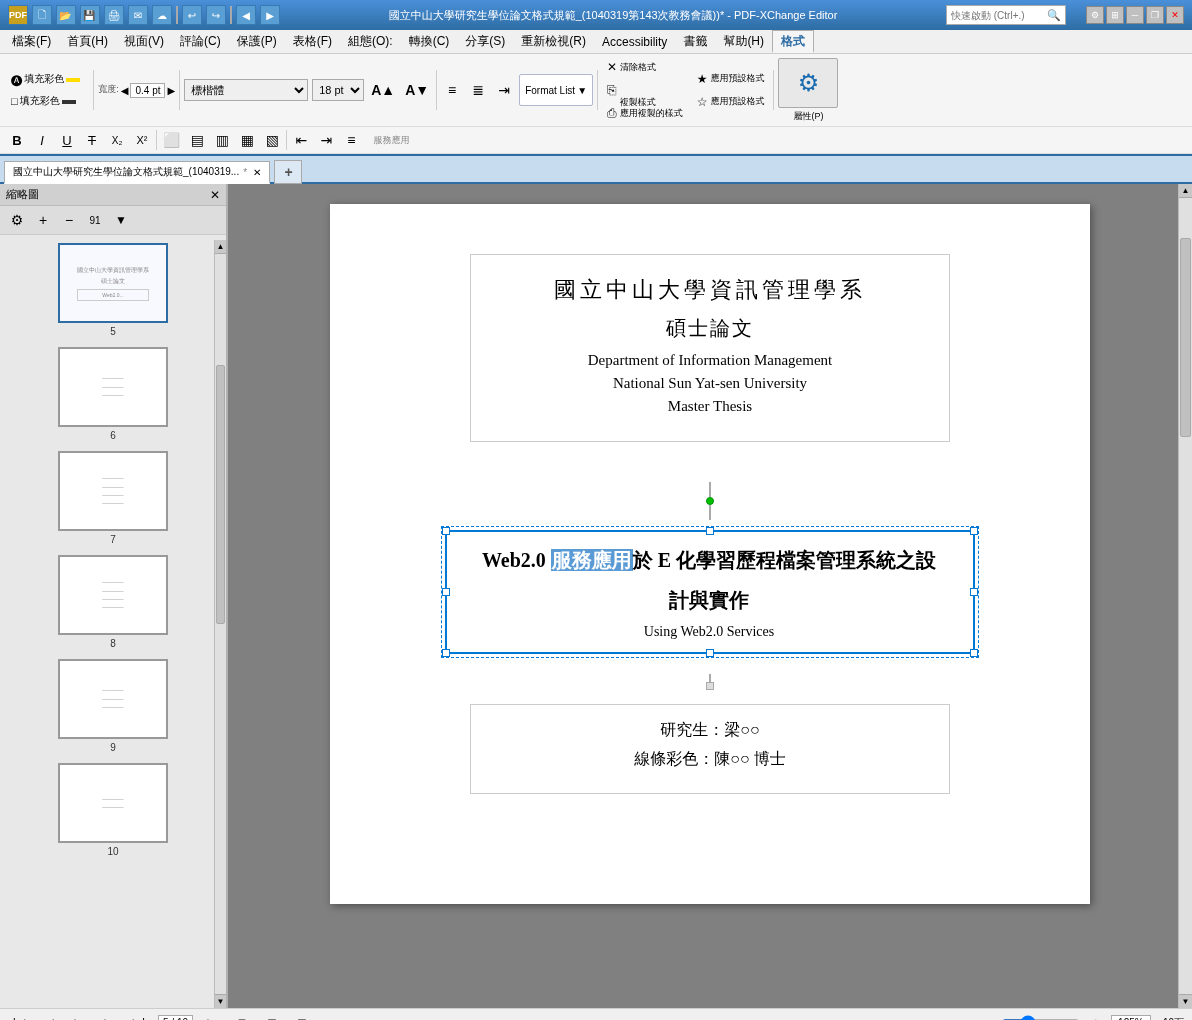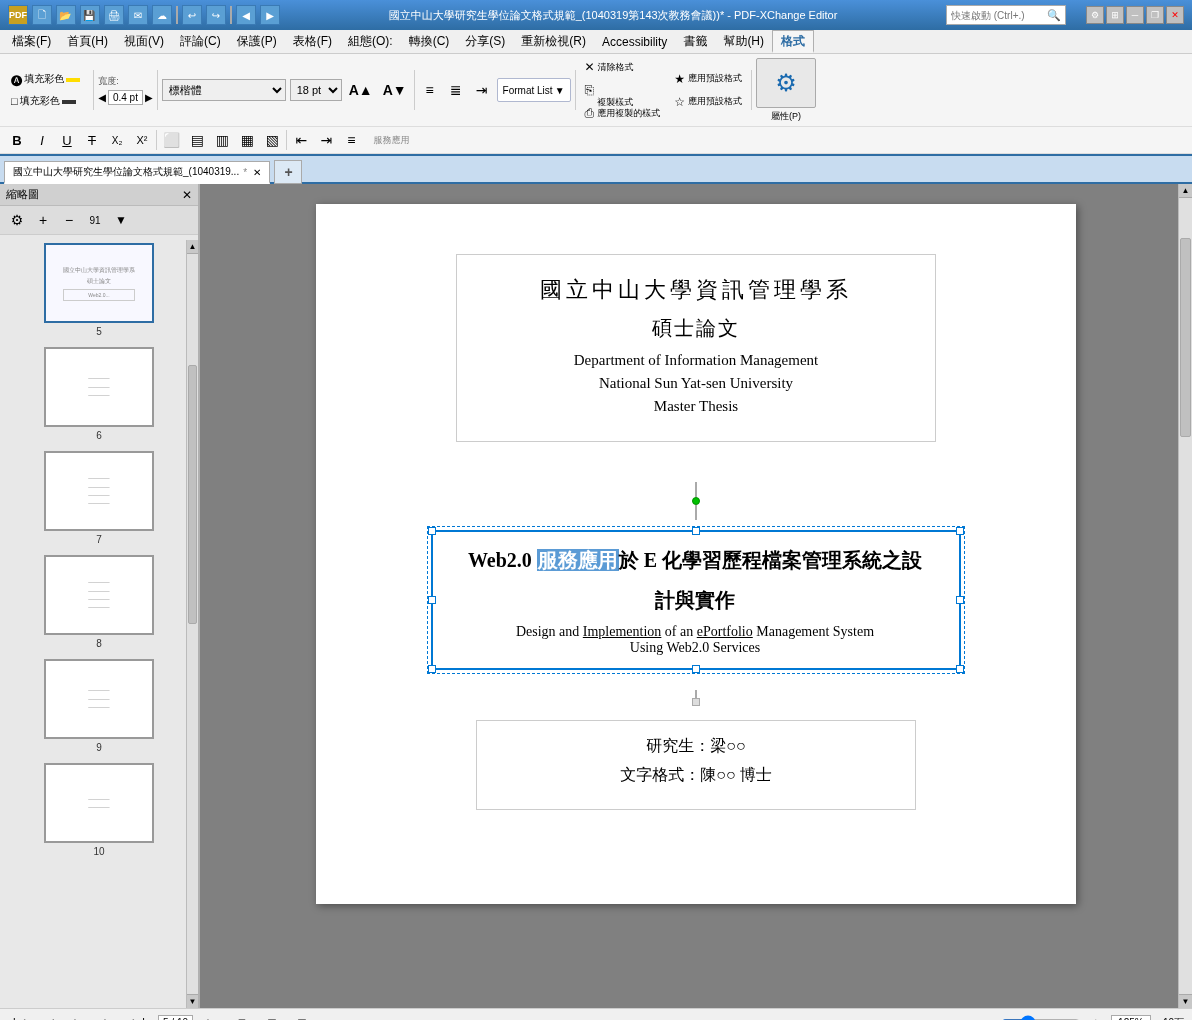--- a/index.html
+++ b/index.html
@@ -77,21 +77,21 @@
       display: flex; align-items: center; justify-content: center;
       font-size: 12px;
       padding: 0 2px;
       border-radius: 2px;
     }
     .color-btn { display: flex; align-items: center; gap: 2px; font-size: 11px; cursor: pointer; padding: 2px 4px; border: 1px solid transparent; border-radius: 2px; }
     .color-swatch { width: 14px; height: 4px; margin-top: 1px; }
 
     
     .thumb-panel {
-      width: 200px;
+      width: 228px;
       background: #e8e8e8;
       border-right: 2px solid #b0b0b0;
       display: flex;
       flex-direction: column;
       position: relative;
     }
     .thumb-header {
       background: #d0d0d0;
       border-bottom: 1px solid #bbb;
       padding: 3px 6px;
@@ -226,21 +226,21 @@
       padding: 0 1px;
     }
     .selected-en {
       font-size: 14px;
       font-family: serif;
     }
 
     .author-block {
       border: 1px solid #ccc;
       padding: 15px 40px;
-      width: 440px;
+      width: 480px;
       text-align: center;
       margin-top: 10px;
     }
     .author-line { font-size: 16px; font-family: serif; margin-bottom: 8px; }
 
     
     .status-bar {
       background: #f0f0f0;
       border-top: 1px solid #ccc;
       height: 28px;
@@ -289,21 +289,21 @@
 
     .format-list-btn {
       display: flex;
       align-items: center;
       gap: 2px;
       padding: 2px 5px;
       border: 1px solid #b0b8d0;
       background: white;
       font-size: 10px;
       cursor: pointer;
-      height: 24px;
+      height: 32px;
       border-radius: 2px;
       justify-content: center;
     }
   </style>
 </head>
 <body>
 
 <div class="title-bar">
   <div class="title-bar-icons">
     <div class="title-bar-icon" style="background:#c8a020; color:white; font-weight:bold; font-size:9px;">PDF</div>
@@ -363,21 +363,21 @@
         <div class="color-swatch" style="background:#ffdd00;"></div>
       </div>
       <div class="color-btn">
         <span>□</span>
         <span style="font-size:10px;">填充彩色</span>
         <div class="color-swatch" style="background:#333;"></div>
       </div>
     </div>
     <div style="height:40px; width:1px; background:#ccc;"></div>
 
-    <div style="display:flex; flex-direction:column; gap:2px; font-size:10px;">
+    <div style="display:flex; flex-direction:row; gap:2px; font-size:10px;">
       <span style="font-size:9px; color:#555;">寬度:</span>
       <div style="display:flex; align-items:center; gap:2px;">
         <span style="cursor:pointer; font-size:10px;">◀</span>
         <span style="font-size:10px; border:1px solid #aaa; padding:1px 4px; background:white;">0.4 pt</span>
         <span style="cursor:pointer; font-size:10px;">▶</span>
       </div>
     </div>
     <div style="height:40px; width:1px; background:#ccc;"></div>
 
     <select class="font-select">
@@ -595,34 +595,31 @@
           <div class="handle bl"></div>
           <div class="handle bm"></div>
           <div class="handle br"></div>
 
           <div class="selected-title">
             <span style="font-size:20px; font-family:serif; font-weight:bold;">Web2.0 </span><span class="highlighted-text" style="background:#5b9bd5; font-size:20px; font-family:serif; font-weight:bold;">服務應用</span><span style="font-size:20px; font-family:serif; font-weight:bold;">於 E 化學習歷程檔案管理系統之設</span>
           </div>
           <div class="selected-title">
             <span style="font-size:20px; font-family:serif; font-weight:bold;">計與實作</span>
           </div>
-          <div class="selected-en">
-            <span>Design and </span><span class="underline-text">Implemention</span><span> of an </span><span class="underline-text">ePortfolio</span><span> Management System</span>
-          </div>
           <div class="selected-en">Using Web2.0 Services</div>
         </div>
 
         <div style="height:20px; display:flex; flex-direction:column; align-items:center;">
           <div style="width:2px; height:8px; background:#aaa;"></div>
           <div style="width:8px; height:8px; background:#dddddd; border:1px solid #aaa;"></div>
         </div>
 
         <div class="author-block">
           <div class="author-line">研究生：梁○○</div>
-          <div class="author-line">文字格式：陳○○ 博士</div>
+          <div class="author-line">線條彩色：陳○○ 博士</div>
         </div>
 
       </div>
     </div>
   </div>
 </div>
 
 <div class="status-bar">
   <div class="status-left">
 

